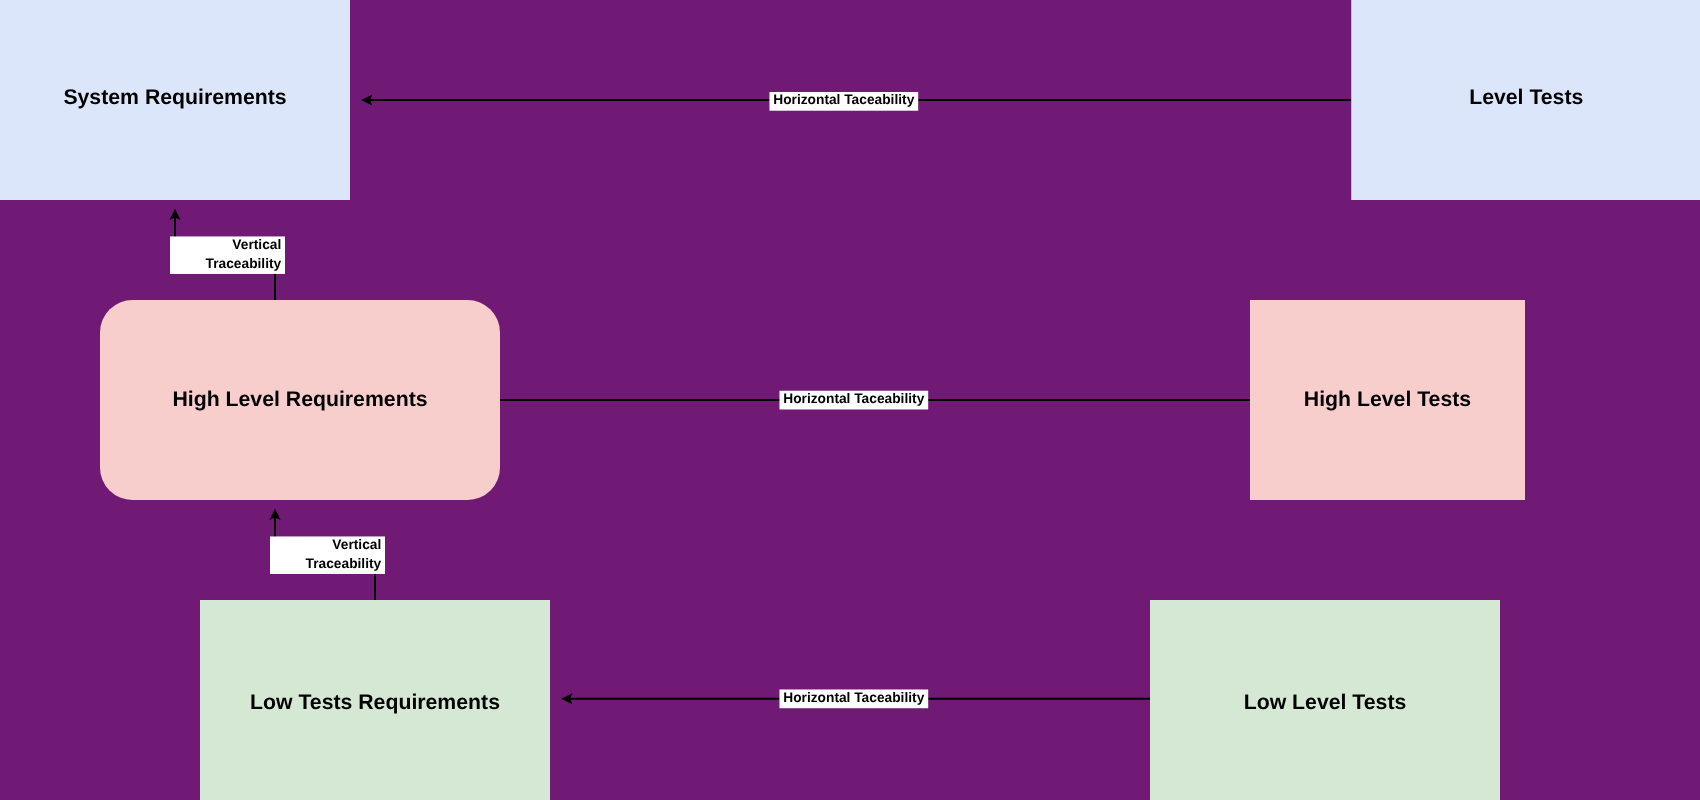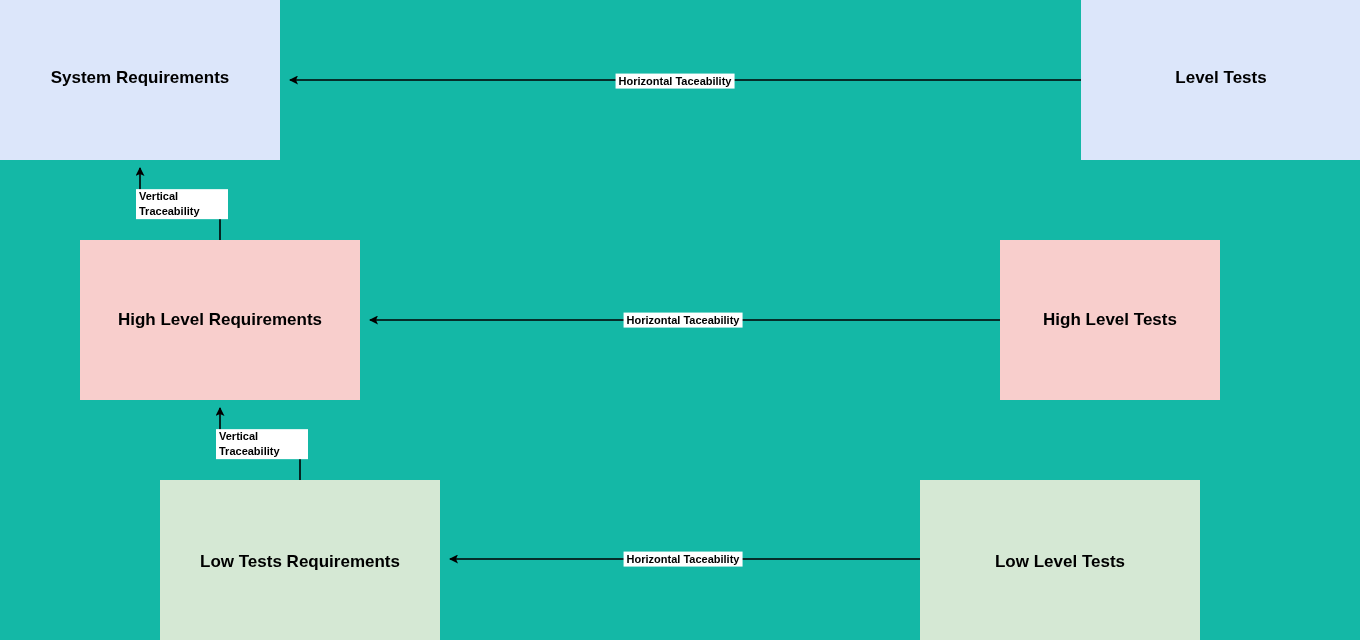--- a/index.html
+++ b/index.html
@@ -4,21 +4,21 @@
 <style>
   html, body {
     margin: 0;
     padding: 0;
     background: #ffffff;
   }
   #canvas {
     position: relative;
     width: 1360px;
     height: 640px;
-    background: #14b8a6;
+    background: #701a75;
     overflow: hidden;
     font-family: "Liberation Sans", sans-serif;
   }
   .node {
     position: absolute;
     box-sizing: border-box;
     display: flex;
     align-items: center;
     justify-content: center;
     text-align: center;
@@ -48,21 +48,21 @@
     color: #000000;
     background: #ffffff;
     white-space: nowrap;
     padding: 0 3px;
     line-height: 1.35;
     text-align: left;
   }
   .edge-label.vertical-lbl {
     white-space: normal;
     width: 86px;
-    text-align: left;
+    text-align: right;
   }
 </style>
 </head>
 <body>
 
 <div id="canvas">
 
   <svg class="edge-svg" viewBox="0 0 1360 640">
     <defs>
       <marker id="arrowhead" markerWidth="9" markerHeight="9" refX="8" refY="4.5" orient="auto" markerUnits="userSpaceOnUse">
@@ -92,21 +92,21 @@
   </svg>
 
   <div class="node" style="left:0px; top:-4px; width:280px; height:164px; background:#dce6fa;">
     <span class="node-label">System Requirements</span>
   </div>
 
   <div class="node" style="left:1081px; top:-4px; width:280px; height:164px; background:#dce6fa;">
     <span class="node-label">Level Tests</span>
   </div>
 
-  <div class="node" style="left:80px; top:240px; width:280px; height:160px; background:#f8cecc;">
+  <div class="node" style="left:80px; top:240px; width:320px; height:160px; background:#f8cecc;border-radius:26px;">
     <span class="node-label">High Level Requirements</span>
   </div>
 
   <div class="node" style="left:1000px; top:240px; width:220px; height:160px; background:#f8cecc;">
     <span class="node-label">High Level Tests</span>
   </div>
 
   <div class="node" style="left:160px; top:480px; width:280px; height:164px; background:#d5e8d4;">
     <span class="node-label">Low Tests Requirements</span>
   </div>

